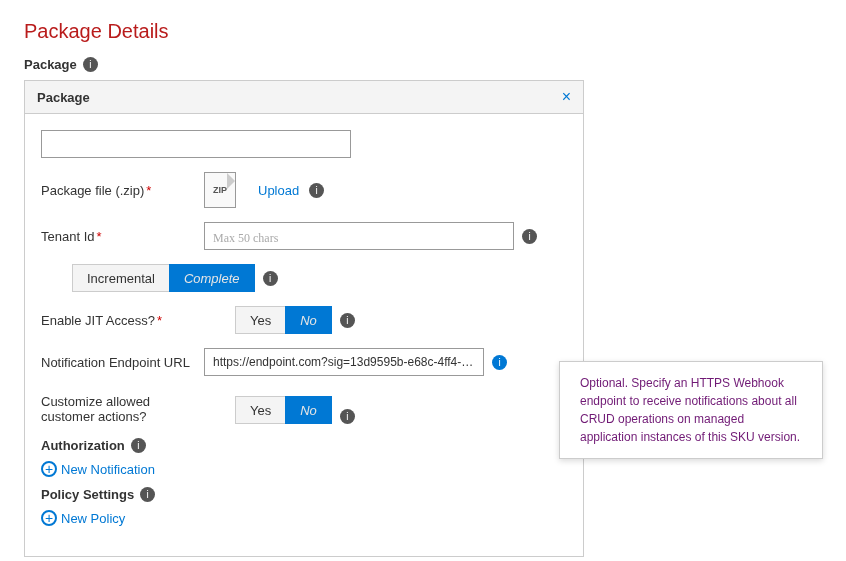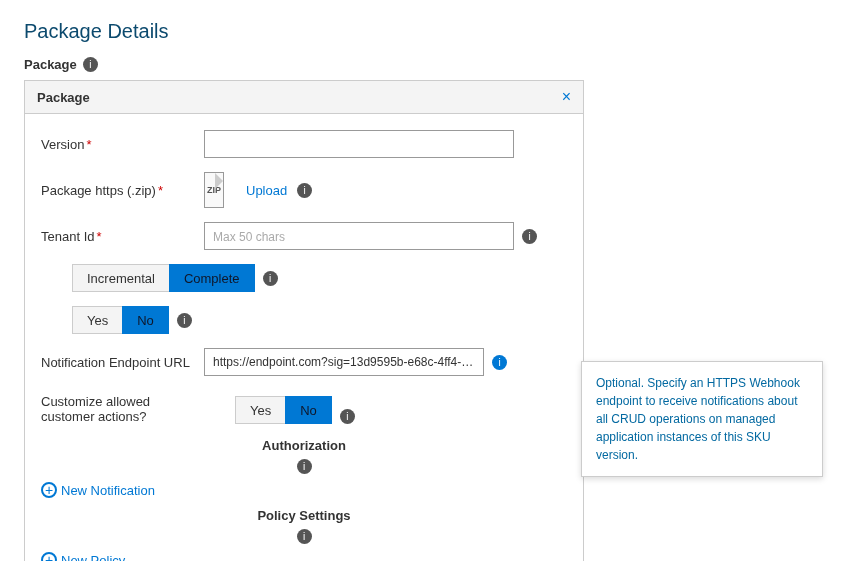--- a/index.html
+++ b/index.html
@@ -6,21 +6,21 @@
     body {
       font-family: 'Segoe UI', Arial, sans-serif;
       font-size: 13px;
       background: #fff;
       color: #333;
       padding: 20px 24px;
     }
     h1 {
       font-size: 20px;
       font-weight: 300;
-      color: #0c4a6e;
+      color: #b91c1c;
       margin-bottom: 14px;
     }
     .package-label-row {
       display: flex;
       align-items: center;
       gap: 6px;
       margin-bottom: 8px;
     }
     .package-label {
       font-size: 13px;
@@ -85,35 +85,36 @@
     }
     .form-label .required {
       color: #c00;
       margin-left: 2px;
     }
     .form-control {
       flex: 1;
       height: 28px;
       border: 1px solid #999;
       padding: 0 8px;
-      font-size: 14px;
+      font-size: 18px;
       color: #333;
       outline: none;
+      font-family: Liberation Serif, serif;
     }
     .form-control::placeholder {
       color: #aaa;
       font-size: 12px;
     }
     .upload-area {
       display: flex;
       align-items: center;
       gap: 10px;
     }
     .zip-icon {
-      width: 20px;
+      width: 32px;
       height: 36px;
       border: 1px solid #999;
       display: flex;
       align-items: center;
       justify-content: center;
       font-size: 9px;
       font-weight: 700;
       color: #555;
       background: #f9f9f9;
       position: relative;
@@ -143,22 +144,23 @@
       height: 28px;
       padding: 0 14px;
       border: 1px solid #ccc;
       background: #f4f4f4;
       font-size: 13px;
       cursor: pointer;
       color: #333;
     }
     .toggle-btn.active {
       background: #0078d4;
-      color: #0f172a;
+      color: #e5e5e5;
       border-color: #0078d4;
+      font-style: italic;
     }
     .toggle-btn:first-child {
       border-right: none;
     }
     .notification-input {
       flex: 1;
       height: 28px;
       border: 1px solid #999;
       padding: 0 8px;
       font-size: 12px;
@@ -172,21 +174,20 @@
       align-items: flex-end;
     }
     .form-label-top {
       padding-top: 4px;
     }
     .section-link-row {
       display: flex;
       align-items: center;
       gap: 6px;
       margin-bottom: 8px;
-      flex-direction: column;
     }
     .section-heading {
       font-size: 13px;
       font-weight: 600;
       color: #333;
     }
     .add-link {
       display: flex;
       align-items: center;
       gap: 4px;
@@ -206,26 +207,26 @@
       justify-content: center;
       font-size: 14px;
       line-height: 1;
       font-weight: 300;
       color: #0078d4;
     }
     .tooltip-box {
       position: absolute;
       right: -240px;
       top: 280px;
-      width: 242px;
+      width: 264px;
       background: #fff;
       border: 1px solid #ccc;
-      padding: 12px 14px;
+      padding: 12px 20px;
       font-size: 12px;
-      color: #0369a1;
+      color: #701a75;
       line-height: 1.5;
       box-shadow: 0 2px 6px rgba(0,0,0,0.15);
     }
     .info-icon-blue {
       width: 15px;
       height: 15px;
       border-radius: 50%;
       background: #0078d4;
       color: #fff;
       font-size: 10px;
@@ -247,29 +248,26 @@
 </div>
 
 <div class="panel" style="position:relative;">
   <div class="panel-header">
     <span class="panel-title">Package</span>
     <button class="close-btn">×</button>
   </div>
   <div class="panel-body">
 
     <div class="form-row">
+      <input type="text" class="form-control" style="max-width: 310px;">
+    </div>
+
+    <div class="form-row">
       <label class="form-label">
-        <span>Version</span><span class="required">*</span>
-      </label>
-      <input type="text" class="form-control" style="max-width: 310px;">
-    </div>
-
-    <div class="form-row">
-      <label class="form-label">
-        <span>Package https (.zip)</span><span class="required">*</span>
+        <span>Package file (.zip)</span><span class="required">*</span>
       </label>
       <div class="upload-area">
         <div class="zip-icon">ZIP</div>
         <a class="upload-link">Upload</a>
         <span class="info-icon">i</span>
       </div>
     </div>
 
     <div class="form-row">
       <label class="form-label">
@@ -281,20 +279,23 @@
 
     <div class="form-row">
       <div class="toggle-group">
         <button class="toggle-btn">Incremental</button>
         <button class="toggle-btn active">Complete</button>
       </div>
       <span class="info-icon">i</span>
     </div>
 
     <div class="form-row">
+      <label class="form-label">
+        <span>Enable JIT Access?</span><span class="required">*</span>
+      </label>
       <div class="toggle-group">
         <button class="toggle-btn">Yes</button>
         <button class="toggle-btn active">No</button>
       </div>
       <span class="info-icon">i</span>
     </div>
 
     <div class="form-row">
       <label class="form-label">
         <span>Notification Endpoint URL</span>

